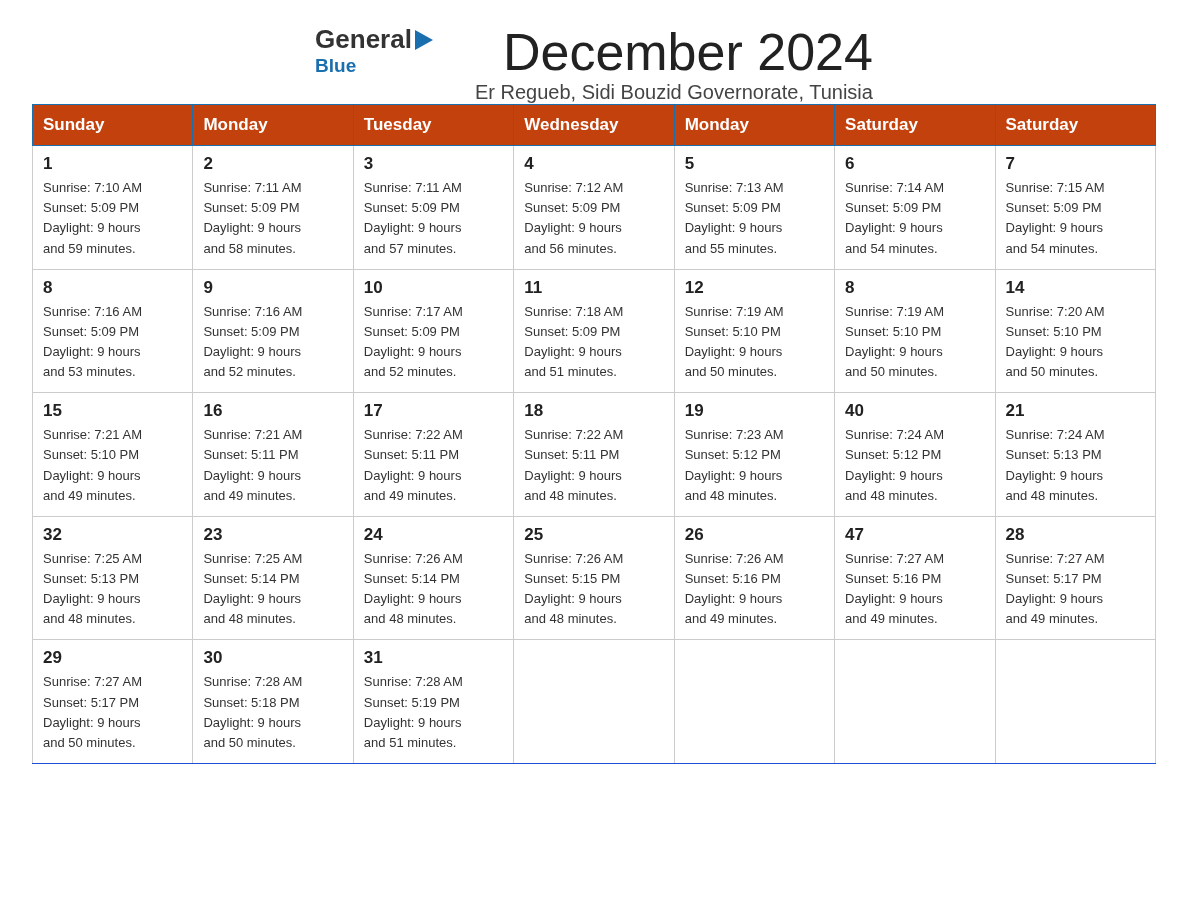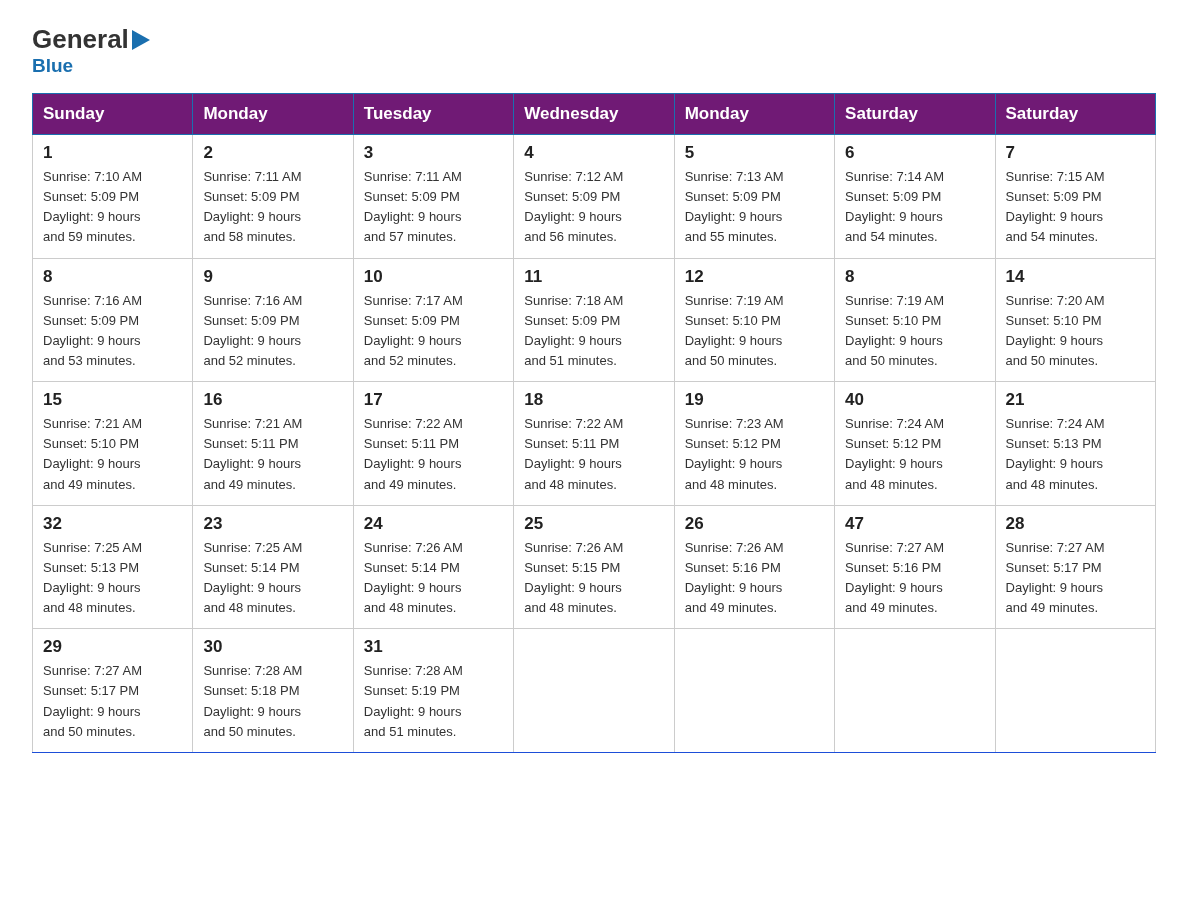--- a/index.html
+++ b/index.html
@@ -5,23 +5,22 @@
     * { box-sizing: border-box; margin: 0; padding: 0; }
     body {
       font-family: Arial, Helvetica, sans-serif;
       background: #fff;
       padding: 24px 32px;
       width: 1188px;
       min-height: 918px;
     }
     .header-area {
       display: flex;
-      justify-content: flex-start;
+      justify-content: center;
       align-items: flex-start;
-      margin-bottom: 16px;
       gap: 42px;
     }
     .logo {
       display: flex;
       flex-direction: column;
       align-items: flex-start;
     }
     .title-area {
       text-align: right;
     }
@@ -35,21 +34,21 @@
       font-size: 20px;
       color: #444;
       font-weight: normal;
     }
     .calendar-table {
       width: 100%;
       border-collapse: collapse;
       border: 1px solid #1a6faf;
     }
     .calendar-table th {
-      background-color: #701a75;
+      background-color: #c2410c;
       color: #fff;
       font-size: 17px;
       font-weight: 600;
       padding: 10px 10px;
       text-align: left;
       border: 1px solid #1a6faf;
     }
     .calendar-table td {
       vertical-align: top;
       padding: 8px 10px 10px 10px;
@@ -94,20 +93,24 @@
       <span style="display:inline-block;margin-left:3px;margin-top:4px;">
         <svg width="18" height="20" viewBox="0 0 18 20">
           <polygon points="0,0 18,10 0,20" fill="#1a6faf"></polygon>
         </svg>
       </span>
     </div>
     <div class="logo-line2">
       <span style="font-size:19px;font-weight:bold;color:#1a6faf;">Blue</span>
     </div>
   </div>
+  <div class="title-area">
+    <div class="month-title">December 2024</div>
+    <div class="location-title">Er Regueb, Sidi Bouzid Governorate, Tunisia</div>
+  </div>
 </div>
 
 <table class="calendar-table">
   <thead>
     <tr>
     <th>Sunday</th>
         <th>Monday</th>
         <th>Tuesday</th>
         <th>Wednesday</th>
         <th>Monday</th>

